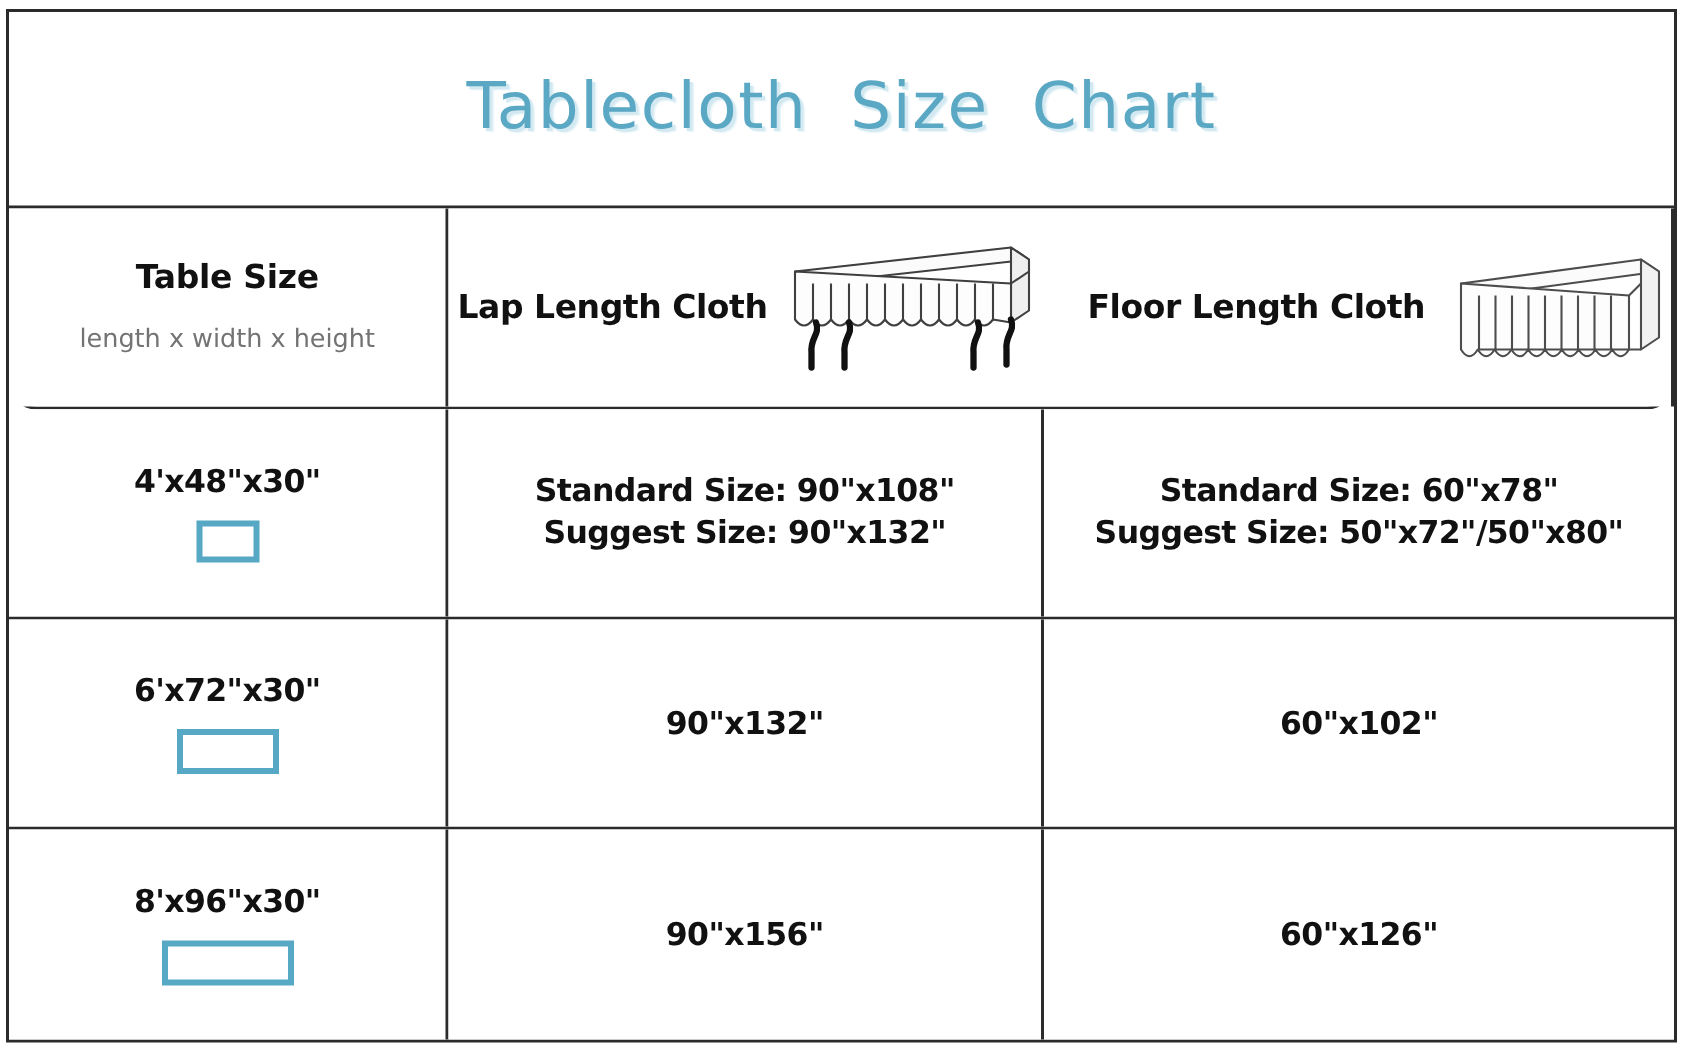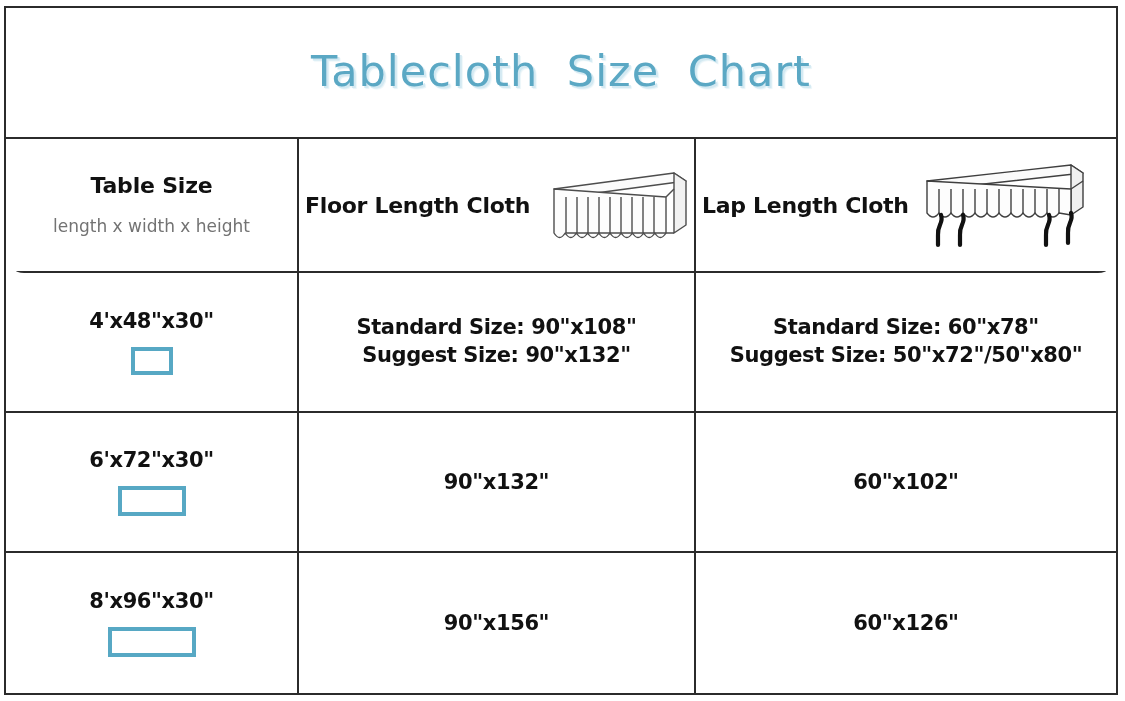--- a/index.html
+++ b/index.html
@@ -177,54 +177,20 @@
 
     <div class="title-row">
       <div class="chart-title">Tablecloth  Size  Chart</div>
     </div>
 
     <div class="row head-row">
 
       <div class="cell col-size size-head">
         <div class="size-head-main">Table Size</div>
         <div class="size-head-sub">length x width x height</div>
-      </div>
-
-      <div class="cell col-floor cloth-head">
-        <div class="cloth-head-label">Floor Length Cloth</div>
-        <div class="cloth-art">
-          <svg width="156" height="84" viewBox="0 0 156 84" xmlns="http://www.w3.org/2000/svg">
-            <g fill="none" stroke="#4d4d4d" stroke-width="1.4" stroke-linejoin="round">
-
-              <polygon points="20,26 140,10 152,18 32,34" fill="#fbfbfb"></polygon>
-
-              <polygon points="140,10 152,18 152,62 140,70" fill="#f2f2f2"></polygon>
-
-              <path d="M20,26 L20,70
-                       q5.6,9 11.2,0 q5.6,9 11.2,0 q5.6,9 11.2,0 q5.6,9 11.2,0
-                       q5.6,9 11.2,0 q5.6,9 11.2,0 q5.6,9 11.2,0 q5.6,9 11.2,0
-                       q5.6,9 11.2,0 q5.6,9 11.2,0
-                       L132,70 L132,34 Z" fill="#fdfdfd"></path>
-
-              <line x1="32" y1="34" x2="32" y2="70"></line>
-
-              <line x1="43" y1="34" x2="43" y2="70"></line>
-              <line x1="54" y1="34" x2="54" y2="70"></line>
-              <line x1="65" y1="34" x2="65" y2="70"></line>
-              <line x1="76" y1="34" x2="76" y2="70"></line>
-              <line x1="87" y1="34" x2="87" y2="70"></line>
-              <line x1="98" y1="34" x2="98" y2="70"></line>
-              <line x1="109" y1="34" x2="109" y2="70"></line>
-              <line x1="120" y1="34" x2="120" y2="70"></line>
-
-              <path d="M32,70 L132,70 L140,70"></path>
-              <line x1="132" y1="34" x2="140" y2="26"></line>
-            </g>
-          </svg>
-        </div>
       </div>
 
       <div class="cell col-lap cloth-head nolineend">
         <div class="cloth-head-label">Lap Length Cloth</div>
         <div class="cloth-art">
           <svg width="180" height="92" viewBox="0 0 180 92" xmlns="http://www.w3.org/2000/svg">
             <g fill="none" stroke="#3f3f3f" stroke-width="1.4" stroke-linejoin="round">
 
               <polygon points="14,22 158,6 170,14 26,30" fill="#fbfbfb"></polygon>
 
@@ -252,20 +218,54 @@
 
             <g fill="none" stroke="#111111" stroke-width="4.2" stroke-linecap="round">
               <path d="M28,56 C31,64 24,66 25,76 L25,86"></path>
               <path d="M50,56 C53,64 46,66 47,76 L47,86"></path>
               <path d="M136,56 C139,64 132,66 133,76 L133,86"></path>
               <path d="M158,54 C161,62 154,64 155,74 L155,84"></path>
             </g>
           </svg>
         </div>
       </div>
+
+      <div class="cell col-floor cloth-head">
+        <div class="cloth-head-label">Floor Length Cloth</div>
+        <div class="cloth-art">
+          <svg width="156" height="84" viewBox="0 0 156 84" xmlns="http://www.w3.org/2000/svg">
+            <g fill="none" stroke="#4d4d4d" stroke-width="1.4" stroke-linejoin="round">
+
+              <polygon points="20,26 140,10 152,18 32,34" fill="#fbfbfb"></polygon>
+
+              <polygon points="140,10 152,18 152,62 140,70" fill="#f2f2f2"></polygon>
+
+              <path d="M20,26 L20,70
+                       q5.6,9 11.2,0 q5.6,9 11.2,0 q5.6,9 11.2,0 q5.6,9 11.2,0
+                       q5.6,9 11.2,0 q5.6,9 11.2,0 q5.6,9 11.2,0 q5.6,9 11.2,0
+                       q5.6,9 11.2,0 q5.6,9 11.2,0
+                       L132,70 L132,34 Z" fill="#fdfdfd"></path>
+
+              <line x1="32" y1="34" x2="32" y2="70"></line>
+
+              <line x1="43" y1="34" x2="43" y2="70"></line>
+              <line x1="54" y1="34" x2="54" y2="70"></line>
+              <line x1="65" y1="34" x2="65" y2="70"></line>
+              <line x1="76" y1="34" x2="76" y2="70"></line>
+              <line x1="87" y1="34" x2="87" y2="70"></line>
+              <line x1="98" y1="34" x2="98" y2="70"></line>
+              <line x1="109" y1="34" x2="109" y2="70"></line>
+              <line x1="120" y1="34" x2="120" y2="70"></line>
+
+              <path d="M32,70 L132,70 L140,70"></path>
+              <line x1="132" y1="34" x2="140" y2="26"></line>
+            </g>
+          </svg>
+        </div>
+      </div>
     </div>
 
     <div class="row data-row">
       <div class="cell col-size size-cell">
         <div class="size-text">4'x48"x30"</div>
         <div class="table-swatch" style="width:42px;height:28px;"></div>
       </div>
       <div class="cell col-floor spec-cell">
         <div class="spec-stack">
           <div>Standard Size: 90"x108"</div>

